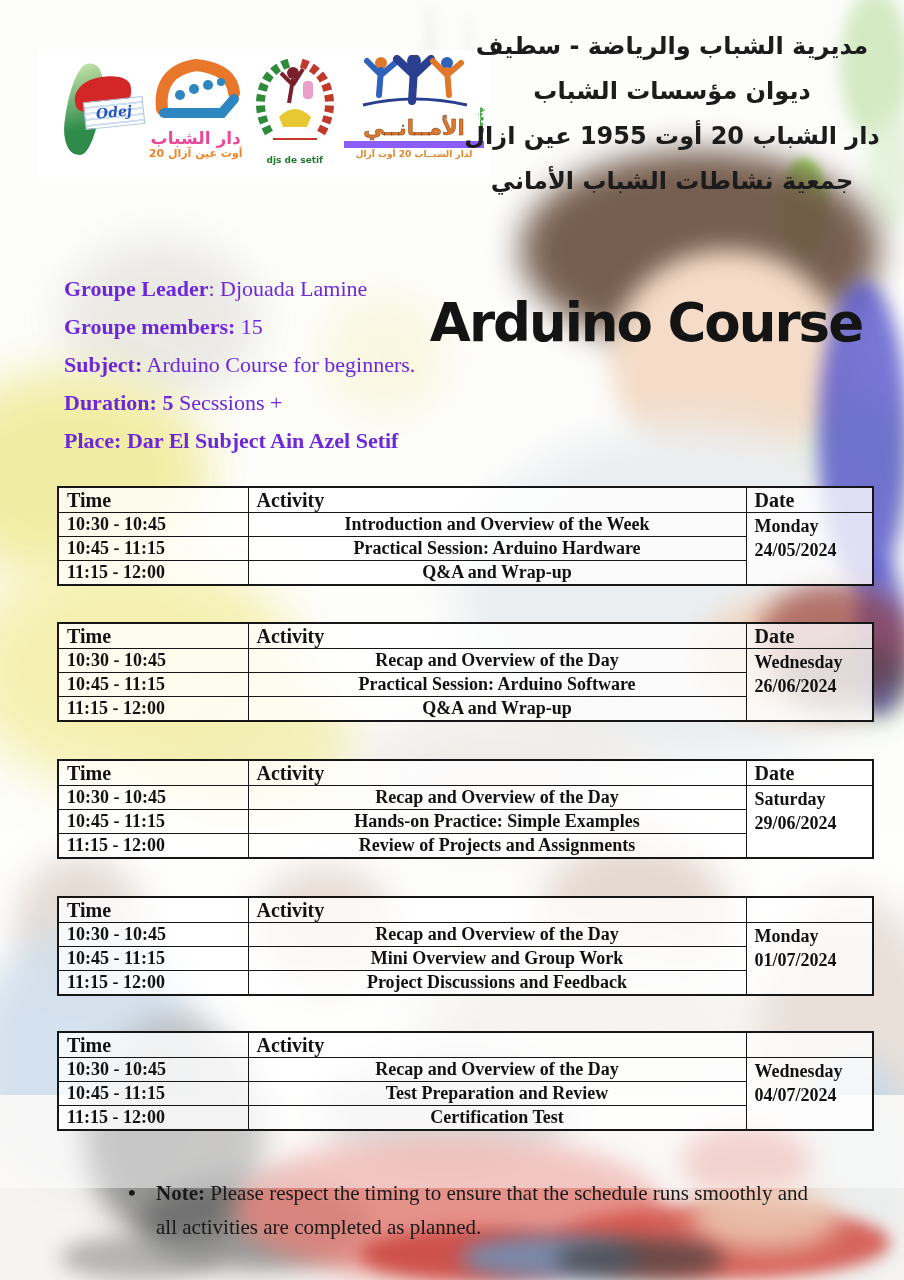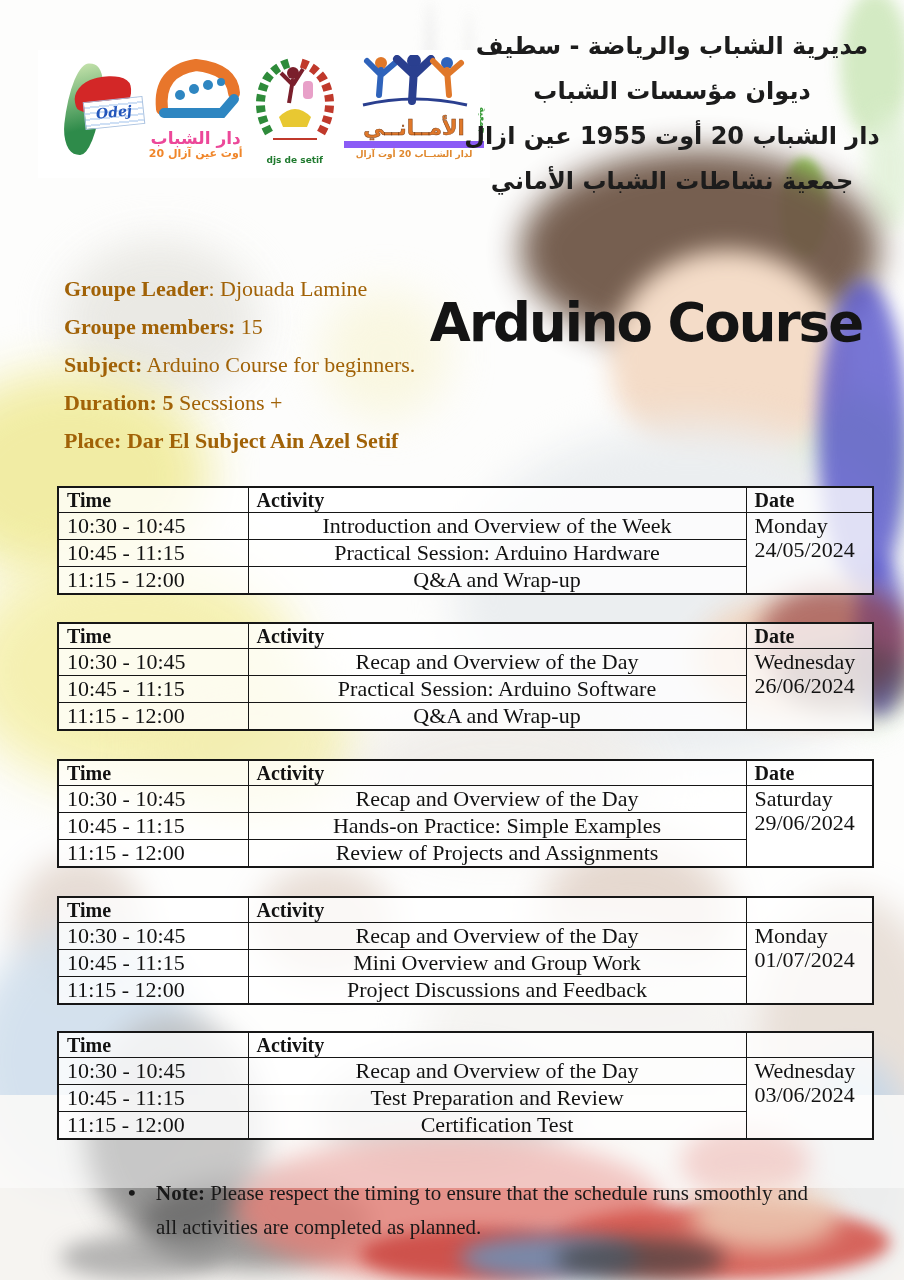--- a/index.html
+++ b/index.html
@@ -26,31 +26,31 @@
   .lg2 .ar1{font-family:"DejaVu Sans",sans-serif;font-weight:bold;font-size:17px;color:#ec4899;line-height:18px;}
   .lg2 .ar2{font-family:"DejaVu Sans",sans-serif;font-weight:bold;font-size:11px;color:#f0862a;}
   .lg3 .cap{font-family:"DejaVu Sans",sans-serif;font-weight:bold;font-size:9px;color:#1f7a2e;margin-top:-4px;}
   .lg4 .ttl{font-family:"DejaVu Sans",sans-serif;font-weight:bold;font-size:21px;color:#e0782a;line-height:22px;
             -webkit-text-stroke:0.5px #7a3d14;direction:rtl;}
   .lg4 .sub{font-family:"DejaVu Sans",sans-serif;font-weight:bold;font-size:9px;color:#e0892f;direction:rtl;border-top:7px solid #8b5cf6;margin-top:2px;padding-top:1px;}
   .lg4 .side{position:absolute;right:-4px;top:52px;font-family:"DejaVu Sans",sans-serif;font-weight:bold;font-size:9px;color:#3a9c3a;
             writing-mode:vertical-rl;}
 
   
-  .info{position:absolute;left:64px;top:270px;font-size:22px;color:#a16207;line-height:38px;white-space:nowrap;}
+  .info{position:absolute;left:64px;top:270px;font-size:22px;color:#6d28d9;line-height:38px;white-space:nowrap;}
   .info b{font-weight:bold;}
   .title{position:absolute;left:396px;top:292px;width:500px;margin:0;text-align:center;white-space:nowrap;
          font-family:"DejaVu Sans",sans-serif;font-weight:bold;font-size:53px;letter-spacing:-2px;color:#141414;}
 
   
   .sched{position:absolute;left:57px;}
   .sched table{border-collapse:collapse;width:815px;table-layout:fixed;background:rgba(255,255,255,0.78);border:2.5px solid #161616;}
   .sched th,.sched td{border:1.5px solid #161616;padding:0 8px;height:23px;overflow:hidden;white-space:nowrap;color:#121212;}
   .sched th{font-size:20px;text-align:left;height:24px;font-weight:bold;}
-  .sched td{font-size:22px;}
+  .sched td{font-size:18px;font-weight:bold;}
   .sched td.act{text-align:center;}
   .sched td.datec{vertical-align:top;line-height:24px;padding-top:1px;}
 
   
   .note{position:absolute;left:120px;top:1176px;width:706px;font-size:21px;line-height:34px;color:#191919;padding-left:36px;box-sizing:border-box;}
   .note .bullet{position:absolute;left:8px;top:0;font-size:22px;font-weight:bold;}
   .note b{font-weight:bold;}
 </style>
 </head>
 <body>
@@ -315,21 +315,21 @@
               <th>Activity</th>
               <th></th>
             </tr>
           </thead>
           <tbody>
             <tr>
               <td>10:30 - 10:45</td>
               <td class="act">Recap and Overview of the Day</td>
               <td class="datec" rowspan="3">
                 <div>Wednesday</div>
-                <div>03/06/2024</div>
+                <div>04/07/2024</div>
               </td>
             </tr>
             <tr>
               <td>10:45 - 11:15</td>
               <td class="act">Test Preparation and Review</td>
             </tr>
             <tr>
               <td>11:15 - 12:00</td>
               <td class="act">Certification Test</td>
             </tr>

